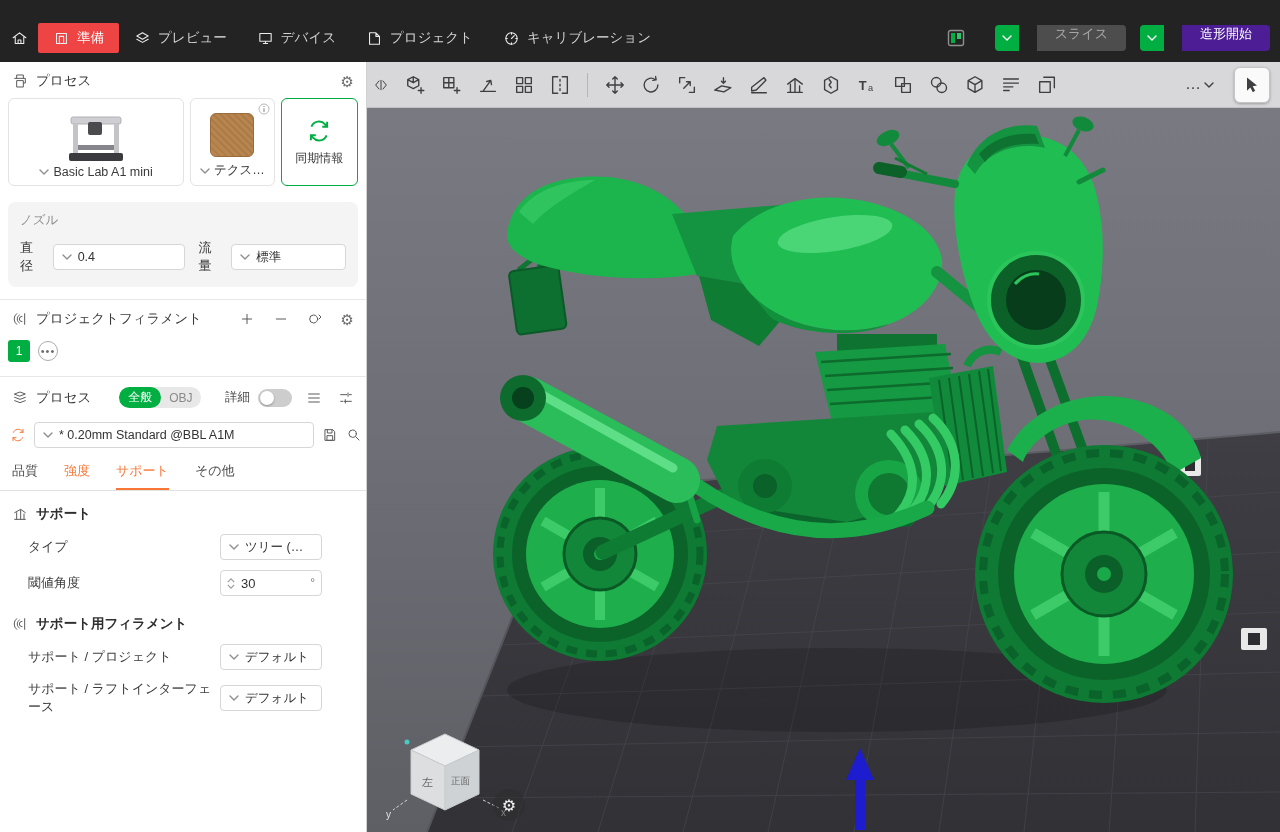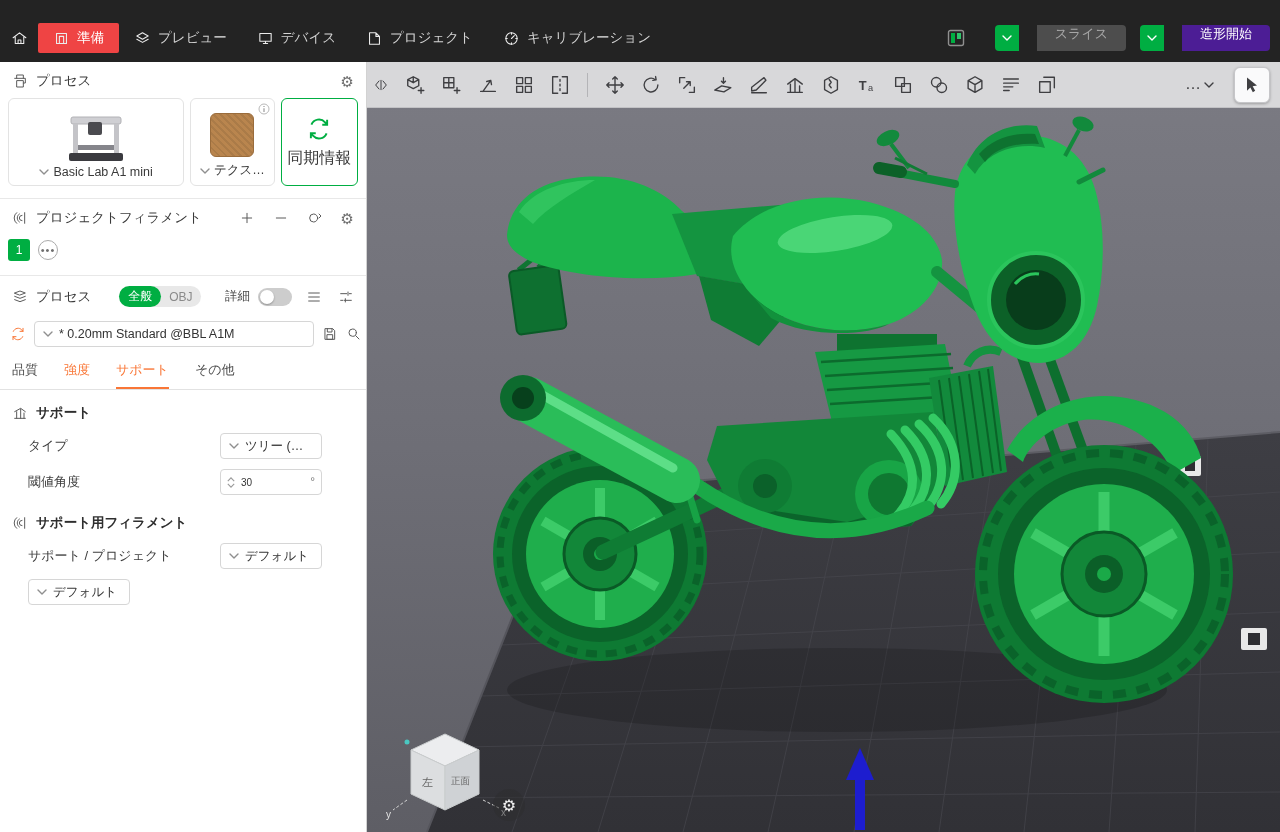--- a/index.html
+++ b/index.html
@@ -40,21 +40,21 @@
 .cards{display:flex;gap:6px;padding:0 8px;height:88px}
 .card{border:1px solid #e3e3e3;border-radius:6px;background:#fff;display:flex;flex-direction:column;align-items:center;justify-content:flex-end;padding:6px 4px;position:relative}
 .card.printer-card{width:180px}
 .card.plate-card{width:86px}
 .card.sync-card{width:79px;border:1.5px solid #00AE42;justify-content:center;gap:6px}
 .card-label{display:flex;align-items:center;gap:4px;font-size:12.5px;color:#3a3a3a;white-space:nowrap;overflow:hidden;max-width:100%}
 .chev{width:10px;height:6px;flex:0 0 auto}
 .chev polyline{stroke:#8f8f8f;fill:none;stroke-width:1.4;stroke-linecap:round;stroke-linejoin:round}
 .info-dot{position:absolute;top:4px;right:4px}
 .tex-img{width:44px;height:44px;border-radius:6px;background:#b9854e;background-image:repeating-linear-gradient(45deg,rgba(0,0,0,.08) 0 2px,transparent 2px 5px);border:1px solid #9a6c3c;margin-bottom:5px}
-.sync-label{font-size:16px;color:#3a3a3a}
+.sync-label{font-size:12px;color:#3a3a3a}
 .nozzle-block{margin:16px 8px 0 8px;background:#f4f4f5;border-radius:8px;padding:10px 12px 12px 12px}
 .nozzle-title{color:#8b8b8b;font-size:12.5px;margin-bottom:10px}
 .nozzle-row{display:flex;align-items:center;gap:8px}
 .combo{display:flex;align-items:center;gap:6px;height:26px;border:1px solid #d6d6d6;border-radius:4px;background:#fff;padding:0 8px;font-size:12.5px;color:#333;white-space:nowrap;overflow:hidden}
 .combo .val{overflow:hidden;text-overflow:ellipsis}
 .divider{height:1px;background:#e8e8e8;margin:12px 0 0 0}
 .fil-row{display:flex;align-items:center;gap:8px;padding:4px 12px 2px 8px}
 .slot{width:22px;height:22px;background:#00AE42;color:#fff;font-size:12px;display:flex;align-items:center;justify-content:center;border-radius:3px}
 .ellipsis-btn{width:20px;height:20px;border:1px solid #ababab;border-radius:50%;display:flex;align-items:center;justify-content:center;color:#6f6f6f;font-size:11px;letter-spacing:1px;line-height:1}
 .segmented{display:flex;align-items:center;background:#e8e8e8;border-radius:11px;height:21px;font-size:12px}
@@ -72,21 +72,21 @@
 .param-row{display:flex;align-items:center;padding:5px 44px 5px 28px;min-height:26px}
 .param-row .plabel{flex:1;font-size:13px;color:#3c3c3c;padding-right:8px}
 .param-row .plabel.modified{color:#f97636}
 .ctrl{width:102px;flex:0 0 auto;display:flex;align-items:center;gap:8px}
 .ctrl .combo{width:102px}
 .cb{width:16px;height:16px;border:1px solid #c2c2c2;border-radius:3px;background:#fff;position:relative}
 .cb.checked{background:#00AE42;border-color:#00AE42}
 .cb.checked::after{content:"";position:absolute;left:4.5px;top:1.5px;width:5px;height:9px;border:solid #fff;border-width:0 2px 2px 0;transform:rotate(40deg)}
 .spin{display:flex;align-items:center;height:26px;width:102px;border:1px solid #d6d6d6;border-radius:4px;background:#fff;padding:0 6px;gap:6px}
 .spin .arrows{display:flex;flex-direction:column;gap:1px}
-.spin .num{flex:1;font-size:10px;color:#333}
+.spin .num{flex:1;font-size:13px;color:#333}
 .spin .unit{color:#7a7a7a;font-size:12px}
 
 
 .scene{position:absolute;inset:0;width:100%;height:100%}
 .vp-toolbar{position:absolute;top:0;left:0;right:0;height:46px;background:#d8d8da;border-bottom:1px solid #c2c2c5;display:flex;align-items:center;padding:0 10px 0 4px;gap:2px;z-index:3}
 .tbtn{width:34px;height:34px;display:flex;align-items:center;justify-content:center;border-radius:4px;flex:0 0 auto}
 .ic{width:22px;height:22px;display:block}
 .ic *{stroke:#3f3f42;fill:none;stroke-width:1.5;stroke-linecap:round;stroke-linejoin:round}
 .ic text{fill:#3f3f42;stroke:none;font-family:"Liberation Sans",sans-serif}
 .vdiv{width:1px;height:24px;background:#b4b4b7;margin:0 8px;flex:0 0 auto}
@@ -214,20 +214,39 @@
           </div>
         </div>
         <div class="card sync-card">
           <svg width="26" height="26" viewBox="0 0 24 24" class="gic">
               <path d="M5 8a7.5 7.5 0 0 1 12.6-2.2L19.5 8M19.5 3.5V8H15M19 16a7.5 7.5 0 0 1-12.6 2.2L4.5 16M4.5 20.5V16H9" fill="none" stroke-width="1.8"></path>
             </svg>
           <span class="sync-label">同期情報</span>
         </div>
       </div>
 
+      <div class="nozzle-block">
+        <div class="nozzle-title">ノズル</div>
+        <div class="nozzle-row">
+          <span>直径</span>
+          <div class="combo" style="width:138px">
+            <svg class="chev" viewBox="0 0 10 6">
+                <polyline points="1,1 5,5 9,1"></polyline>
+              </svg>
+            <span class="val">0.4</span>
+          </div>
+          <span style="margin-left:6px">流量</span>
+          <div class="combo" style="width:120px">
+            <svg class="chev" viewBox="0 0 10 6">
+                <polyline points="1,1 5,5 9,1"></polyline>
+              </svg>
+            <span class="val">標準</span>
+          </div>
+        </div>
+      </div>
 
       <div class="divider"></div>
 
       <div class="sec-head">
         <svg class="sic" viewBox="0 0 24 24">
             <path d="M7 4a10 10 0 0 0 0 16M11 6a7 7 0 0 0 0 12M15 8a4 4 0 0 0 0 8M19 4v16"></path>
           </svg>
         <span class="title">プロジェクトフィラメント</span>
         <span class="sp"></span>
         <svg class="sic" viewBox="0 0 24 24" style="margin-right:10px">
@@ -341,20 +360,21 @@
         <div class="ctrl">
           <div class="combo">
             <svg class="chev" viewBox="0 0 10 6">
                 <polyline points="1,1 5,5 9,1"></polyline>
               </svg>
             <span class="val">デフォルト</span>
           </div>
         </div>
       </div>
       <div class="param-row">
+        <span class="plabel">サポート / ラフトインターフェース</span>
         <div class="ctrl">
           <div class="combo">
             <svg class="chev" viewBox="0 0 10 6">
                 <polyline points="1,1 5,5 9,1"></polyline>
               </svg>
             <span class="val">デフォルト</span>
           </div>
         </div>
       </div>
     </aside>

